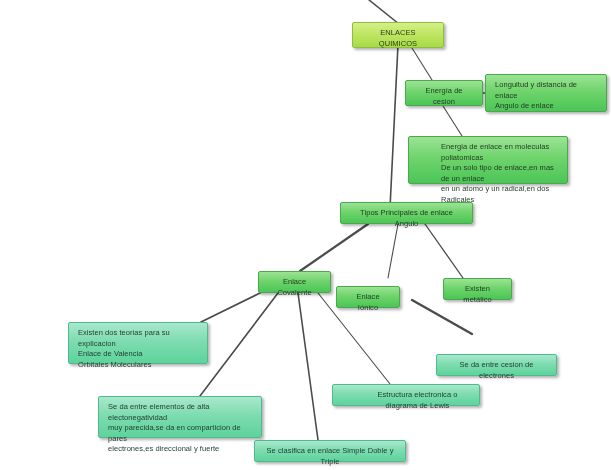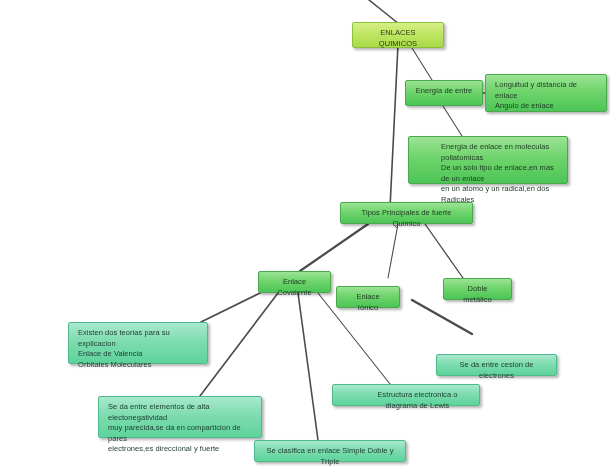--- a/index.html
+++ b/index.html
@@ -86,30 +86,30 @@
         <line x1="425" y1="224" x2="463" y2="278" stroke="#4b4b4b" stroke-width="1.3" stroke-linecap="round"></line>
         <line x1="412" y1="300" x2="472" y2="334" stroke="#4b4b4b" stroke-width="2.4" stroke-linecap="round"></line>
         <line x1="262" y1="292" x2="201" y2="322" stroke="#4b4b4b" stroke-width="1.8" stroke-linecap="round"></line>
         <line x1="278" y1="293" x2="200" y2="396" stroke="#4b4b4b" stroke-width="1.6" stroke-linecap="round"></line>
         <line x1="298" y1="293" x2="318" y2="440" stroke="#4b4b4b" stroke-width="1.6" stroke-linecap="round"></line>
         <line x1="318" y1="293" x2="390" y2="384" stroke="#4b4b4b" stroke-width="1.1" stroke-linecap="round"></line>
       </g>
   </svg>
   <div id="node-layer">
       <div class="node n-root center" style="left: 352px; top: 22px; width: 92px; height: 26px;"><span class="txt">ENLACES QUIMICOS</span></div>
-      <div class="node n-green center" style="left: 405px; top: 80px; width: 78px; height: 26px;"><span class="txt">Energía de entre</span></div>
+      <div class="node n-green center" style="left: 405px; top: 80px; width: 78px; height: 26px;"><span class="txt">Energía de cesion</span></div>
       <div class="node n-green" style="left: 485px; top: 74px; width: 122px; height: 38px;"><span class="txt">Longuitud y distancia de enlace
 Angulo de enlace</span></div>
       <div class="node n-green" style="left: 408px; top: 136px; width: 160px; height: 48px; padding-left: 32px;"><span class="txt">Energia de enlace en moleculas poliatomicas
 De un solo tipo de enlace,en mas de un enlace
 en un atomo y un radical,en dos Radicales</span></div>
-      <div class="node n-green center" style="left: 340px; top: 202px; width: 133px; height: 22px;"><span class="txt">Tipos Principales de fuerte Quimico</span></div>
+      <div class="node n-green center" style="left: 340px; top: 202px; width: 133px; height: 22px;"><span class="txt">Tipos Principales de enlace Angulo</span></div>
       <div class="node n-green center" style="left: 258px; top: 271px; width: 73px; height: 22px;"><span class="txt">Enlace Covalente</span></div>
       <div class="node n-green center" style="left: 336px; top: 278px; width: 64px; height: 22px; margin-top: 8px;"><span class="txt">Enlace Iónico</span></div>
-      <div class="node n-green center" style="left: 443px; top: 278px; width: 69px; height: 22px;"><span class="txt">Doble metálico</span></div>
+      <div class="node n-green center" style="left: 443px; top: 278px; width: 69px; height: 22px;"><span class="txt">Existen metálico</span></div>
       <div class="node n-mint" style="left: 68px; top: 322px; width: 140px; height: 42px;"><span class="txt">Existen dos teorias para su explicacion
 Enlace de Valencia
 Orbitales Moleculares</span></div>
       <div class="node n-mint center" style="left: 436px; top: 334px; width: 121px; height: 22px; margin-top: 20px;"><span class="txt">Se da entre cesion de electrones</span></div>
       <div class="node n-mint center" style="left: 332px; top: 384px; width: 148px; height: 22px; padding-left: 32px;"><span class="txt">Estructura electronica o diagrama de Lewis</span></div>
       <div class="node n-mint" style="left: 98px; top: 396px; width: 164px; height: 42px;"><span class="txt">Se da entre elementos de alta electonegatividad
 muy parecida,se da en comparticion de pares
 electrones,es direccional y fuerte</span></div>
       <div class="node n-mint center" style="left: 254px; top: 440px; width: 152px; height: 22px;"><span class="txt">Se clasifica en enlace Simple Doble y Triple</span></div>
     </div>

